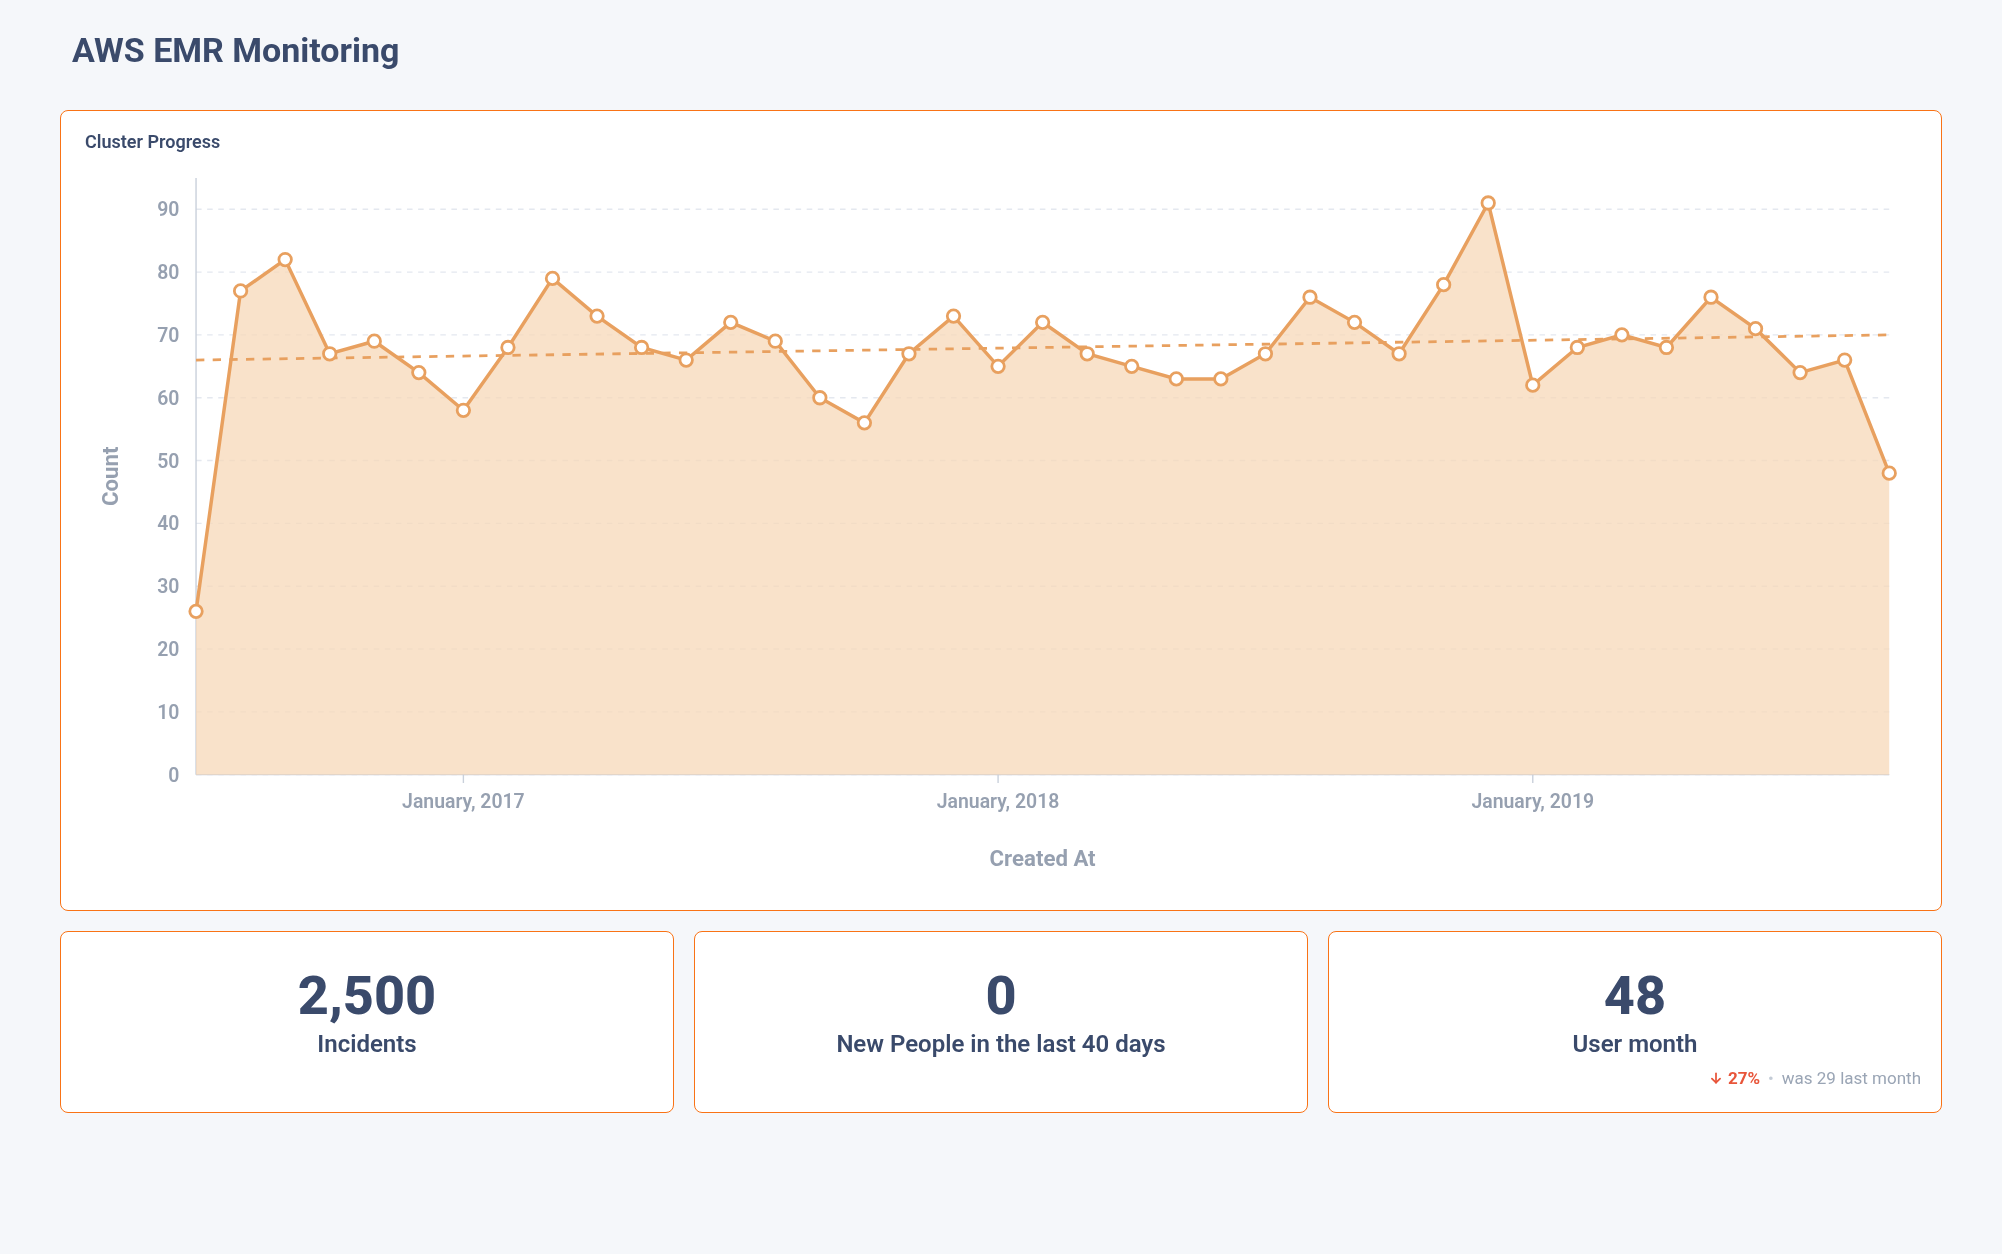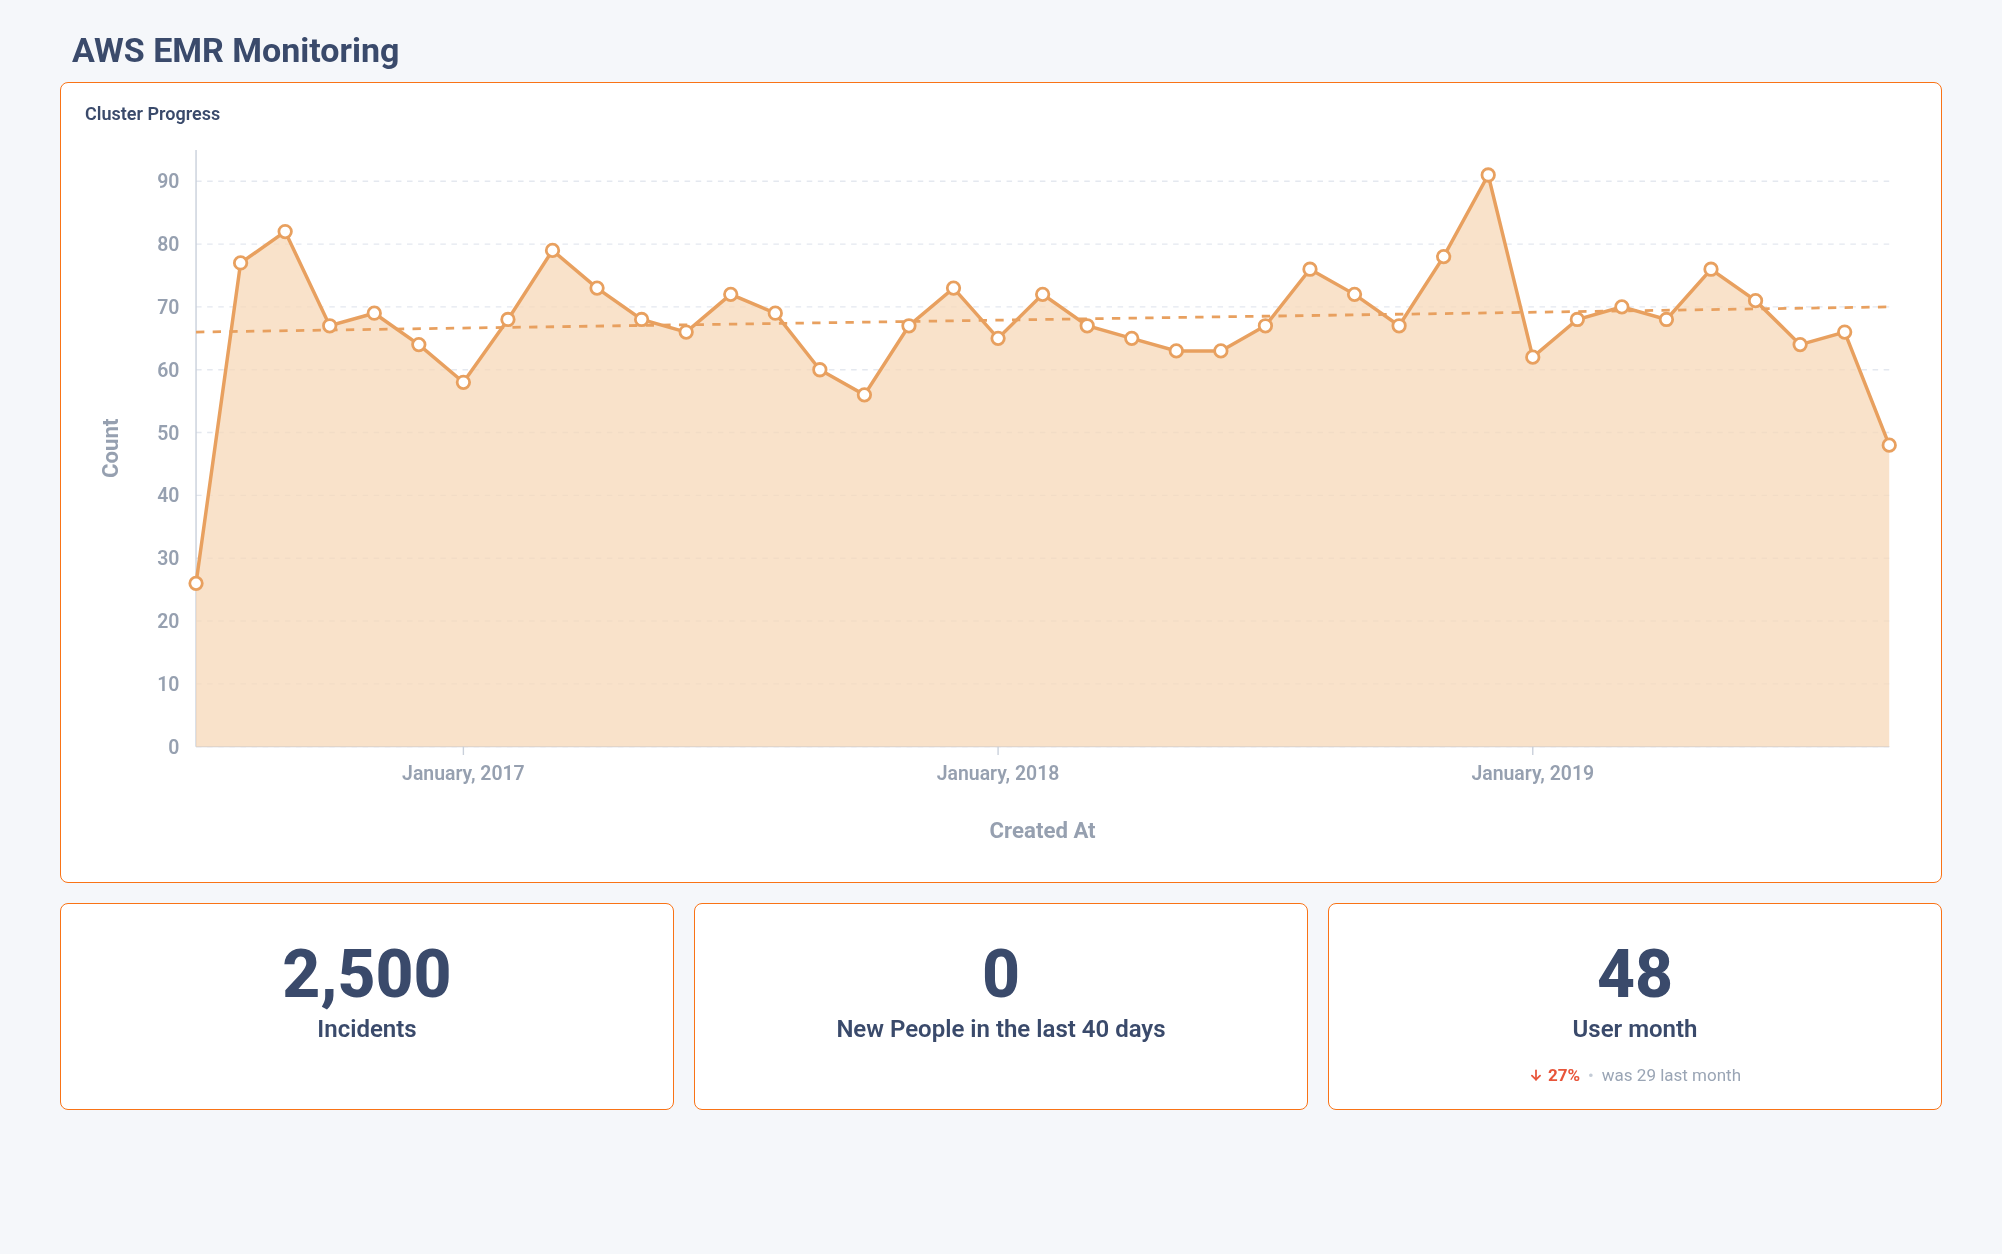--- a/index.html
+++ b/index.html
@@ -6,21 +6,21 @@
   body {
     font-family: -apple-system, BlinkMacSystemFont, "Segoe UI", Roboto, "Helvetica Neue", Arial, sans-serif;
     background: #f5f7fa;
     padding: 30px 60px;
     color: #3a4a6b;
   }
   .page-title {
     font-size: 34px;
     font-weight: 700;
     color: #3a4a6b;
-    margin-bottom: 12px;
+    margin-bottom: 40px;
     padding-left: 12px;
   }
   .card {
     background: #fff;
     border: 1px solid #f97316;
     border-radius: 8px;
     padding: 20px 24px;
   }
   .chart-card {
     margin-bottom: 20px;
@@ -40,38 +40,38 @@
   .stats-row {
     display: flex;
     gap: 20px;
   }
   .stat-card {
     flex: 1;
     text-align: center;
     padding: 36px 20px 24px 20px;
   }
   .stat-value {
-    font-size: 66px;
+    font-size: 54px;
     font-weight: 800;
     color: #3a4a6b;
     line-height: 1.05;
   }
   .stat-label {
     font-size: 24px;
     font-weight: 600;
     color: #3a4a6b;
     margin-top: 6px;
   }
   .growth-delta {
-    margin-top: 22px;
+    margin-top: 10px;
     font-size: 17px;
     color: #9aa5b5;
     display: flex;
     align-items: center;
-    justify-content: center;
+    justify-content: flex-end;
     gap: 8px;
   }
   .delta-down {
     color: #e8553a;
     font-weight: 700;
     display: inline-flex;
     align-items: center;
     gap: 5px;
   }
   .delta-dot { color: #c3cbd6; }

